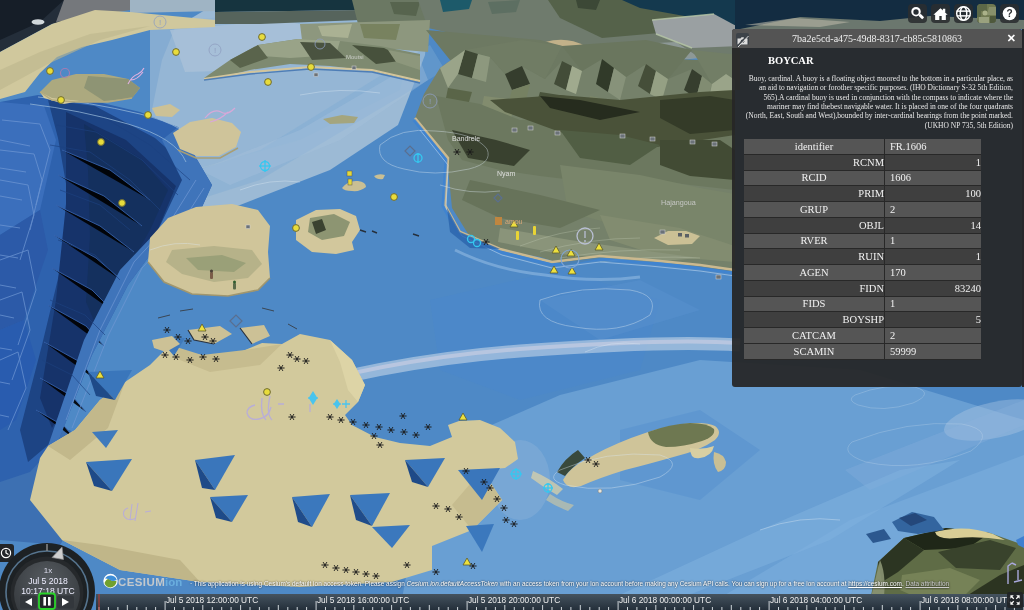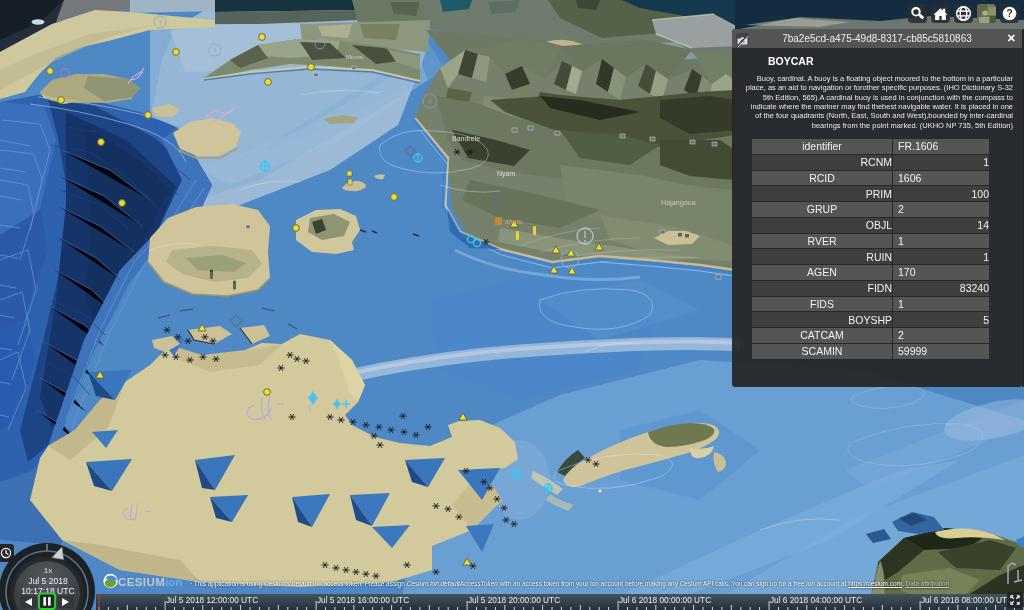--- a/index.html
+++ b/index.html
@@ -4,31 +4,31 @@
 <style>
   html,body{margin:0;padding:0;}
   body{width:1024px;height:610px;overflow:hidden;position:relative;
        font-family:"Liberation Sans", sans-serif;background:#4e89c6;}
   #map{position:absolute;left:0;top:0;}
   
   .tb{position:absolute;top:4px;width:19px;height:19px;border-radius:4px;
       background:rgba(42,45,48,0.88);color:#e8e8e8;}
   
   #panel{position:absolute;left:732px;top:29px;width:290px;height:358px;
-         background:rgba(38,38,38,0.94);border-radius:3px;overflow:hidden;}
+         background:rgba(38,38,38,0.94);border-radius:3px;overflow:hidden;font-family:Liberation Serif, serif;}
   #phead{position:absolute;left:0;top:0;right:0;height:19px;background:#545454;}
   #ptitle{position:absolute;left:0;right:0;top:3.5px;text-align:center;color:#eee;
           font-size:10px;}
   #pcam{position:absolute;left:4px;top:4px;width:13px;height:12px;background:#3d4349;
         border-radius:2px;}
   #pclose{position:absolute;right:6px;top:3px;color:#fff;font-size:11px;font-weight:bold;}
   #pboycar{position:absolute;left:13px;top:26px;color:#fff;font-weight:bold;font-size:10.5px;margin-left:23px;}
   #pdesc{position:absolute;left:13px;top:45px;width:268px;color:#e8e8e8;font-size:7.5px;
          line-height:9.35px;text-align:right;}
-  #ptable{position:absolute;left:20px;top:110px;width:237px;border-collapse:collapse;}
+  #ptable{position:absolute;left:12px;top:110px;width:237px;border-collapse:collapse;}
   #ptable td{height:14.75px;padding:0;font-size:10.5px;color:#f2f2f2;}
   #ptable td.k{width:140px;text-align:center;}
   #ptable td.v{padding-left:5px;}
   #ptable tr.o td{background:#555555;}
   #ptable tr.e td{background:#3f3f3f;text-align:right;}
   #ptable tr td.v{border-left:1.5px solid #282828;}
   #ptable tr{border-bottom:1px solid #282828;}
   
   #tl{position:absolute;left:96px;top:594px;width:928px;height:16px;
       background:linear-gradient(#45535f,#242f3a);}

